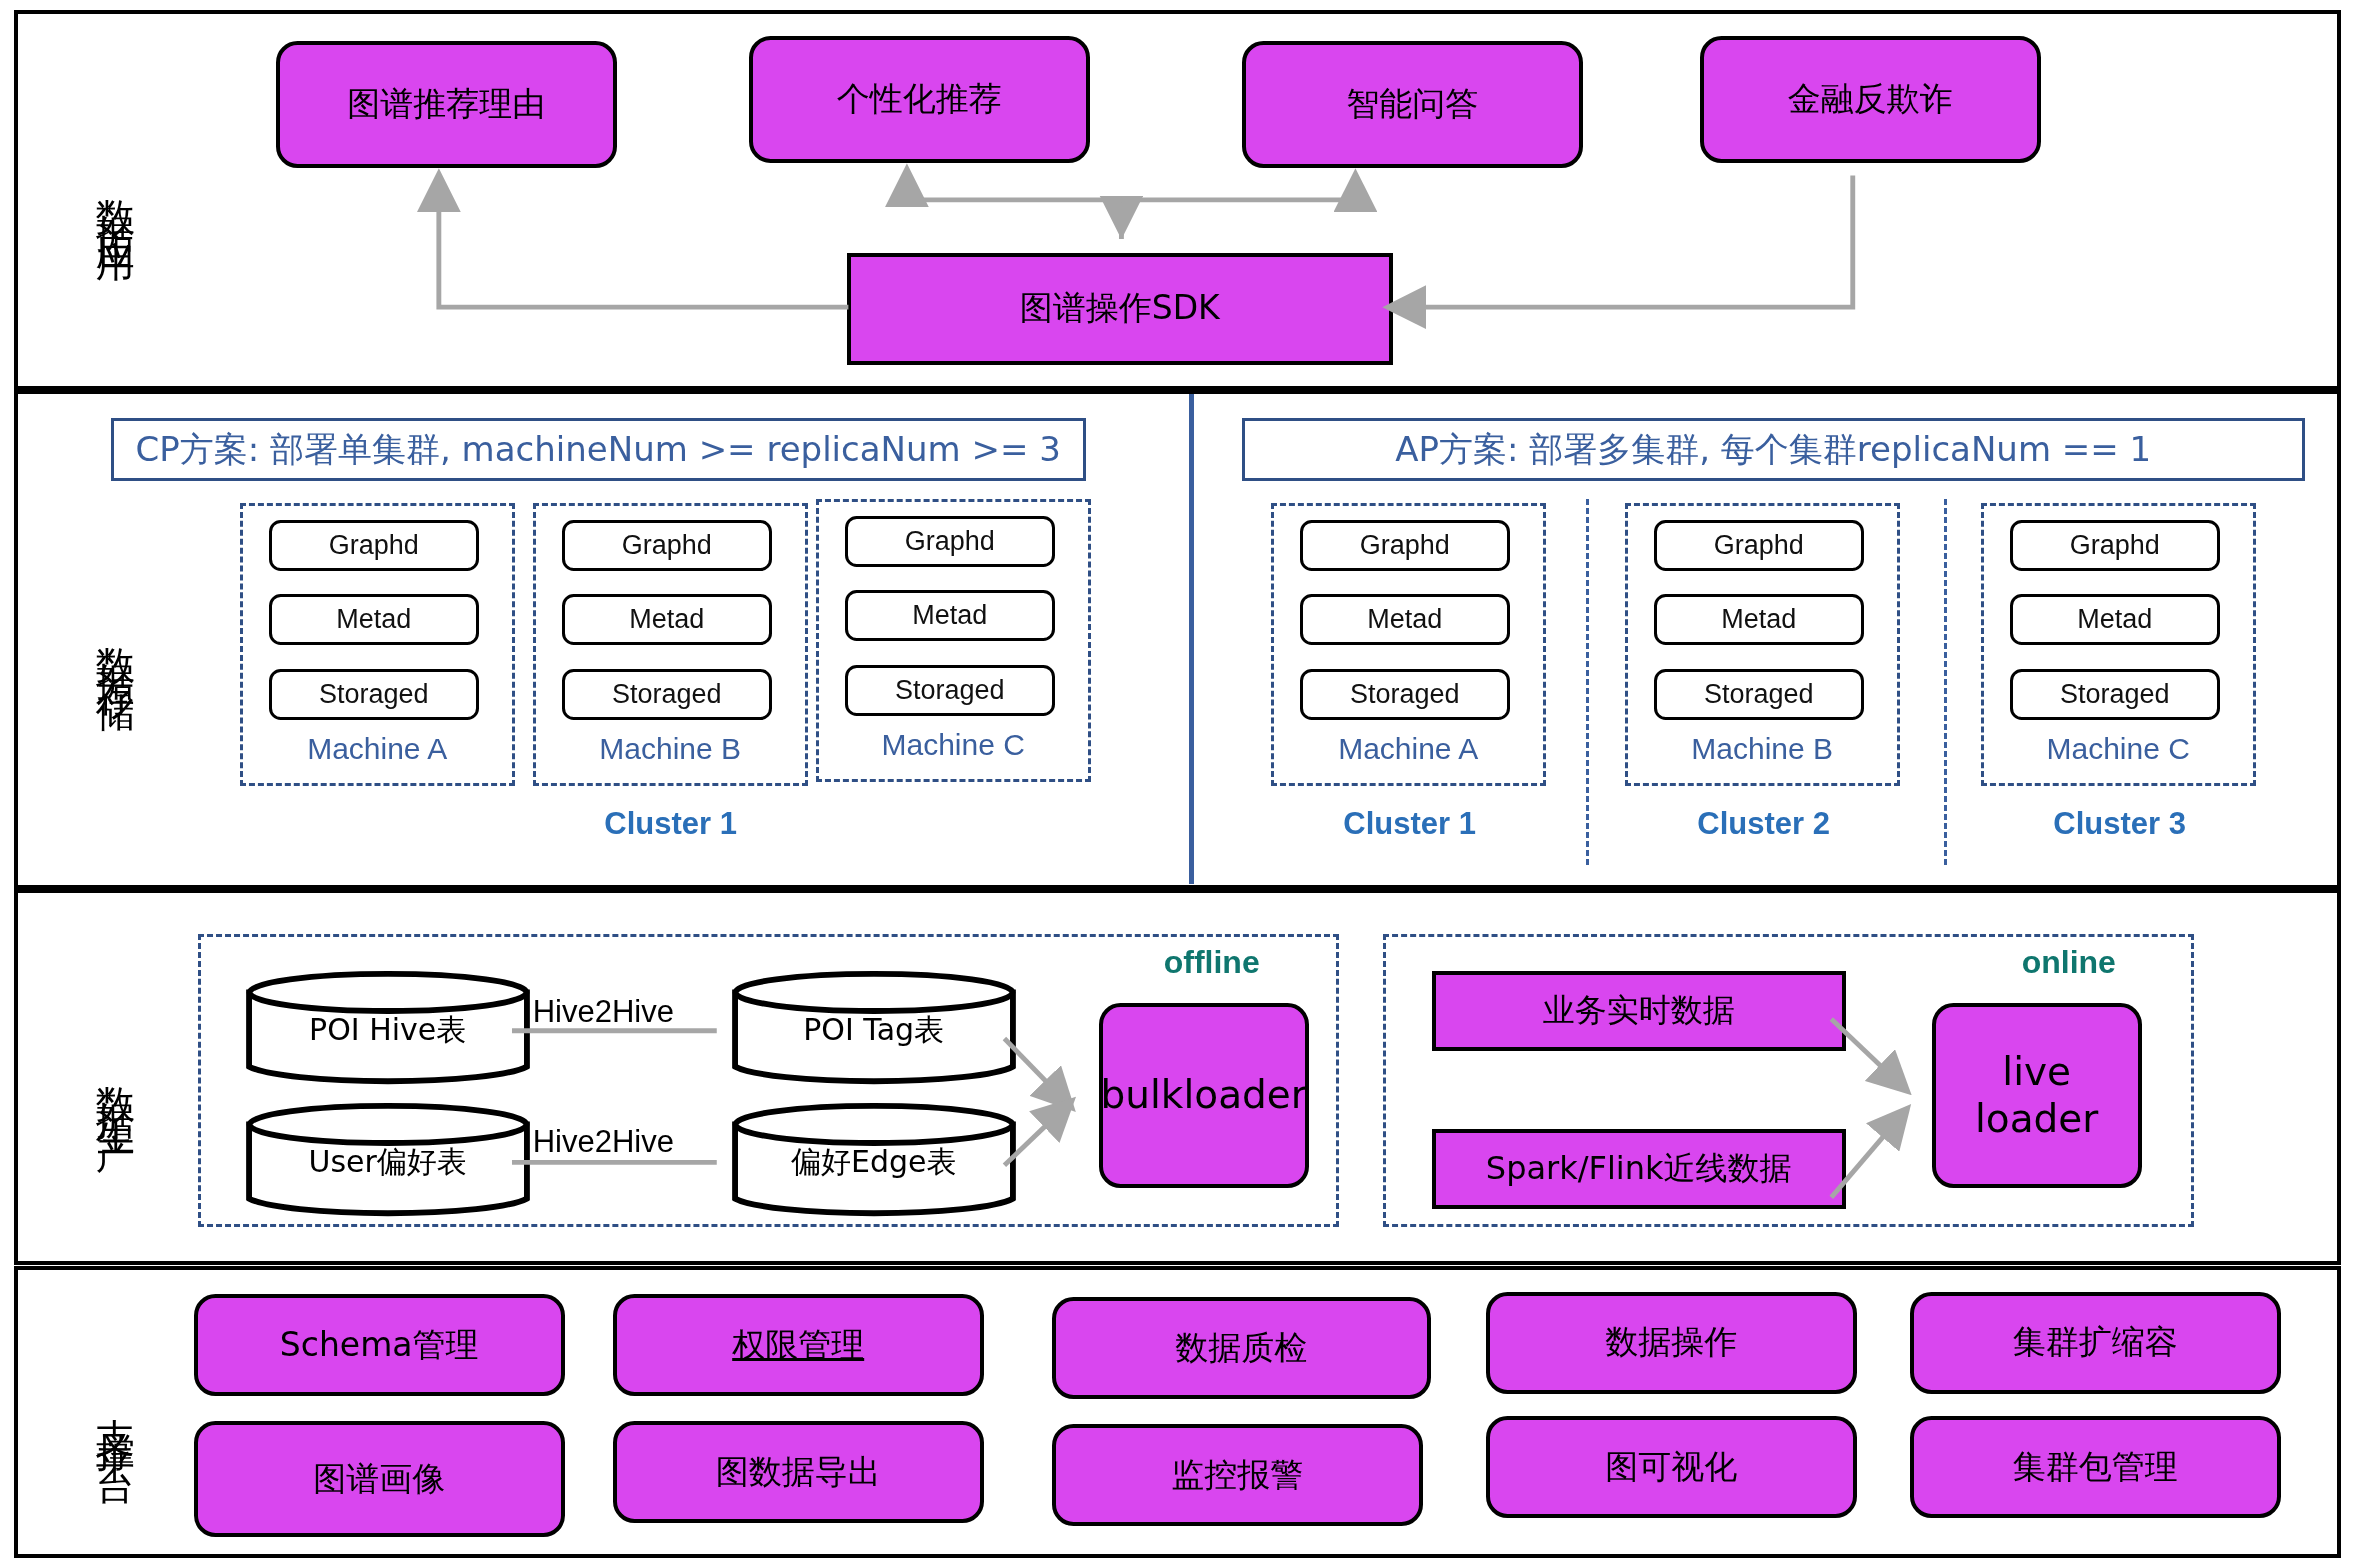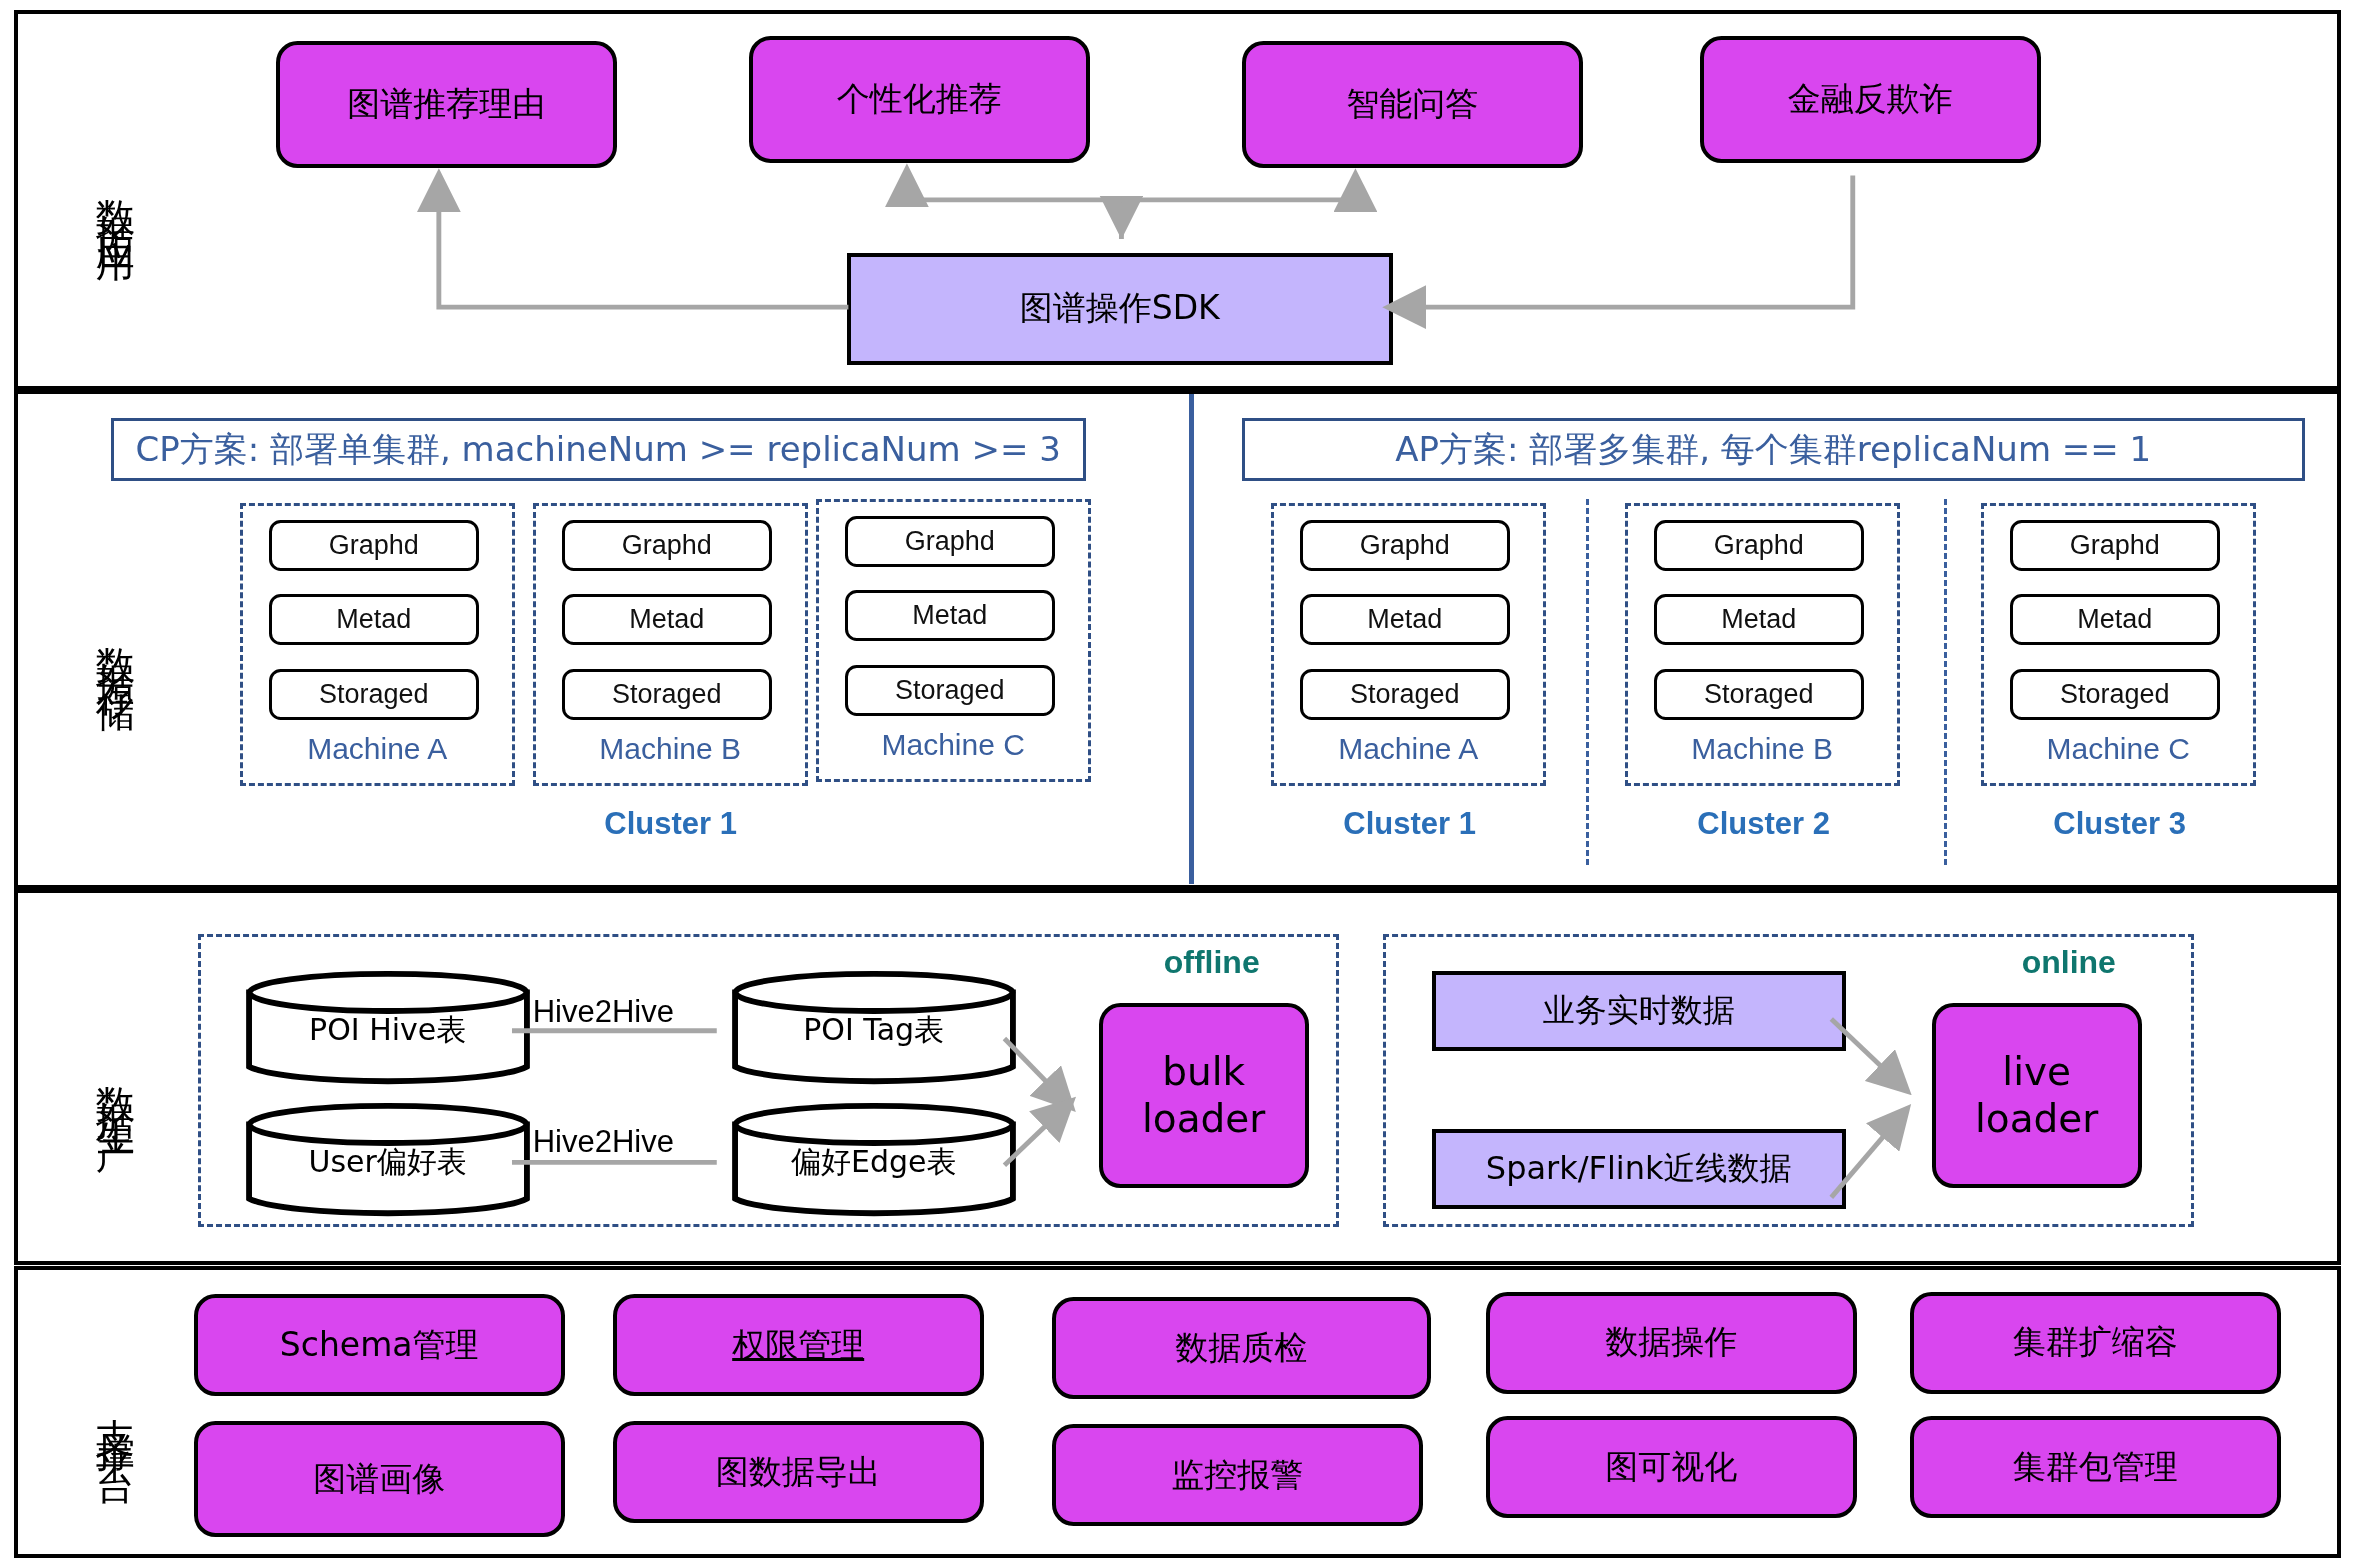--- a/index.html
+++ b/index.html
@@ -44,21 +44,21 @@
     display: flex; align-items: center; justify-content: center;
     text-align: center;
     font-size: 33px;
     color: #000;
     font-family: "DejaVu Sans", "Liberation Sans", sans-serif;
   }
   .sqbox {
     position: absolute;
     border: 4.9px solid #000000;
     border-radius: 0;
-    background: #c4b5fd;
+    background: #d946ef;
     display: flex; align-items: center; justify-content: center;
     text-align: center;
     font-size: 33px; color: #000;
     font-family: "DejaVu Sans", "Liberation Sans", sans-serif;
   }
 
   
   .pill {
     position: absolute;
     border: 3.9px solid #000;
@@ -337,21 +337,21 @@
       </div>
     </div>
 
     <div class="edge-label" style="left:515px; top:101px;">
       <span>Hive2Hive</span>
     </div>
     <div class="edge-label" style="left:515px; top:231px;">
       <span>Hive2Hive</span>
     </div>
 
-    <div class="rbox" style="left:1081px; top:110px; width:210px; height:185px; flex-direction:column; line-height:1.18; font-size:39px;">
+    <div class="rbox" style="left:1081px; top:110px; width:210px; height:185px; flex-direction:row; line-height:1.18; font-size:39px;">
       <span>bulk</span>
       <span>loader</span>
     </div>
 
     <div class="zone" style="left:1365px; top:41px; width:811px; height:293px;"></div>
     <div class="zone-tag" style="left:2004px; top:51px;">
       <span>online</span>
     </div>
 
     <div class="sqbox" style="left:1414px; top:78px; width:414px; height:80px; font-size:32px;">

